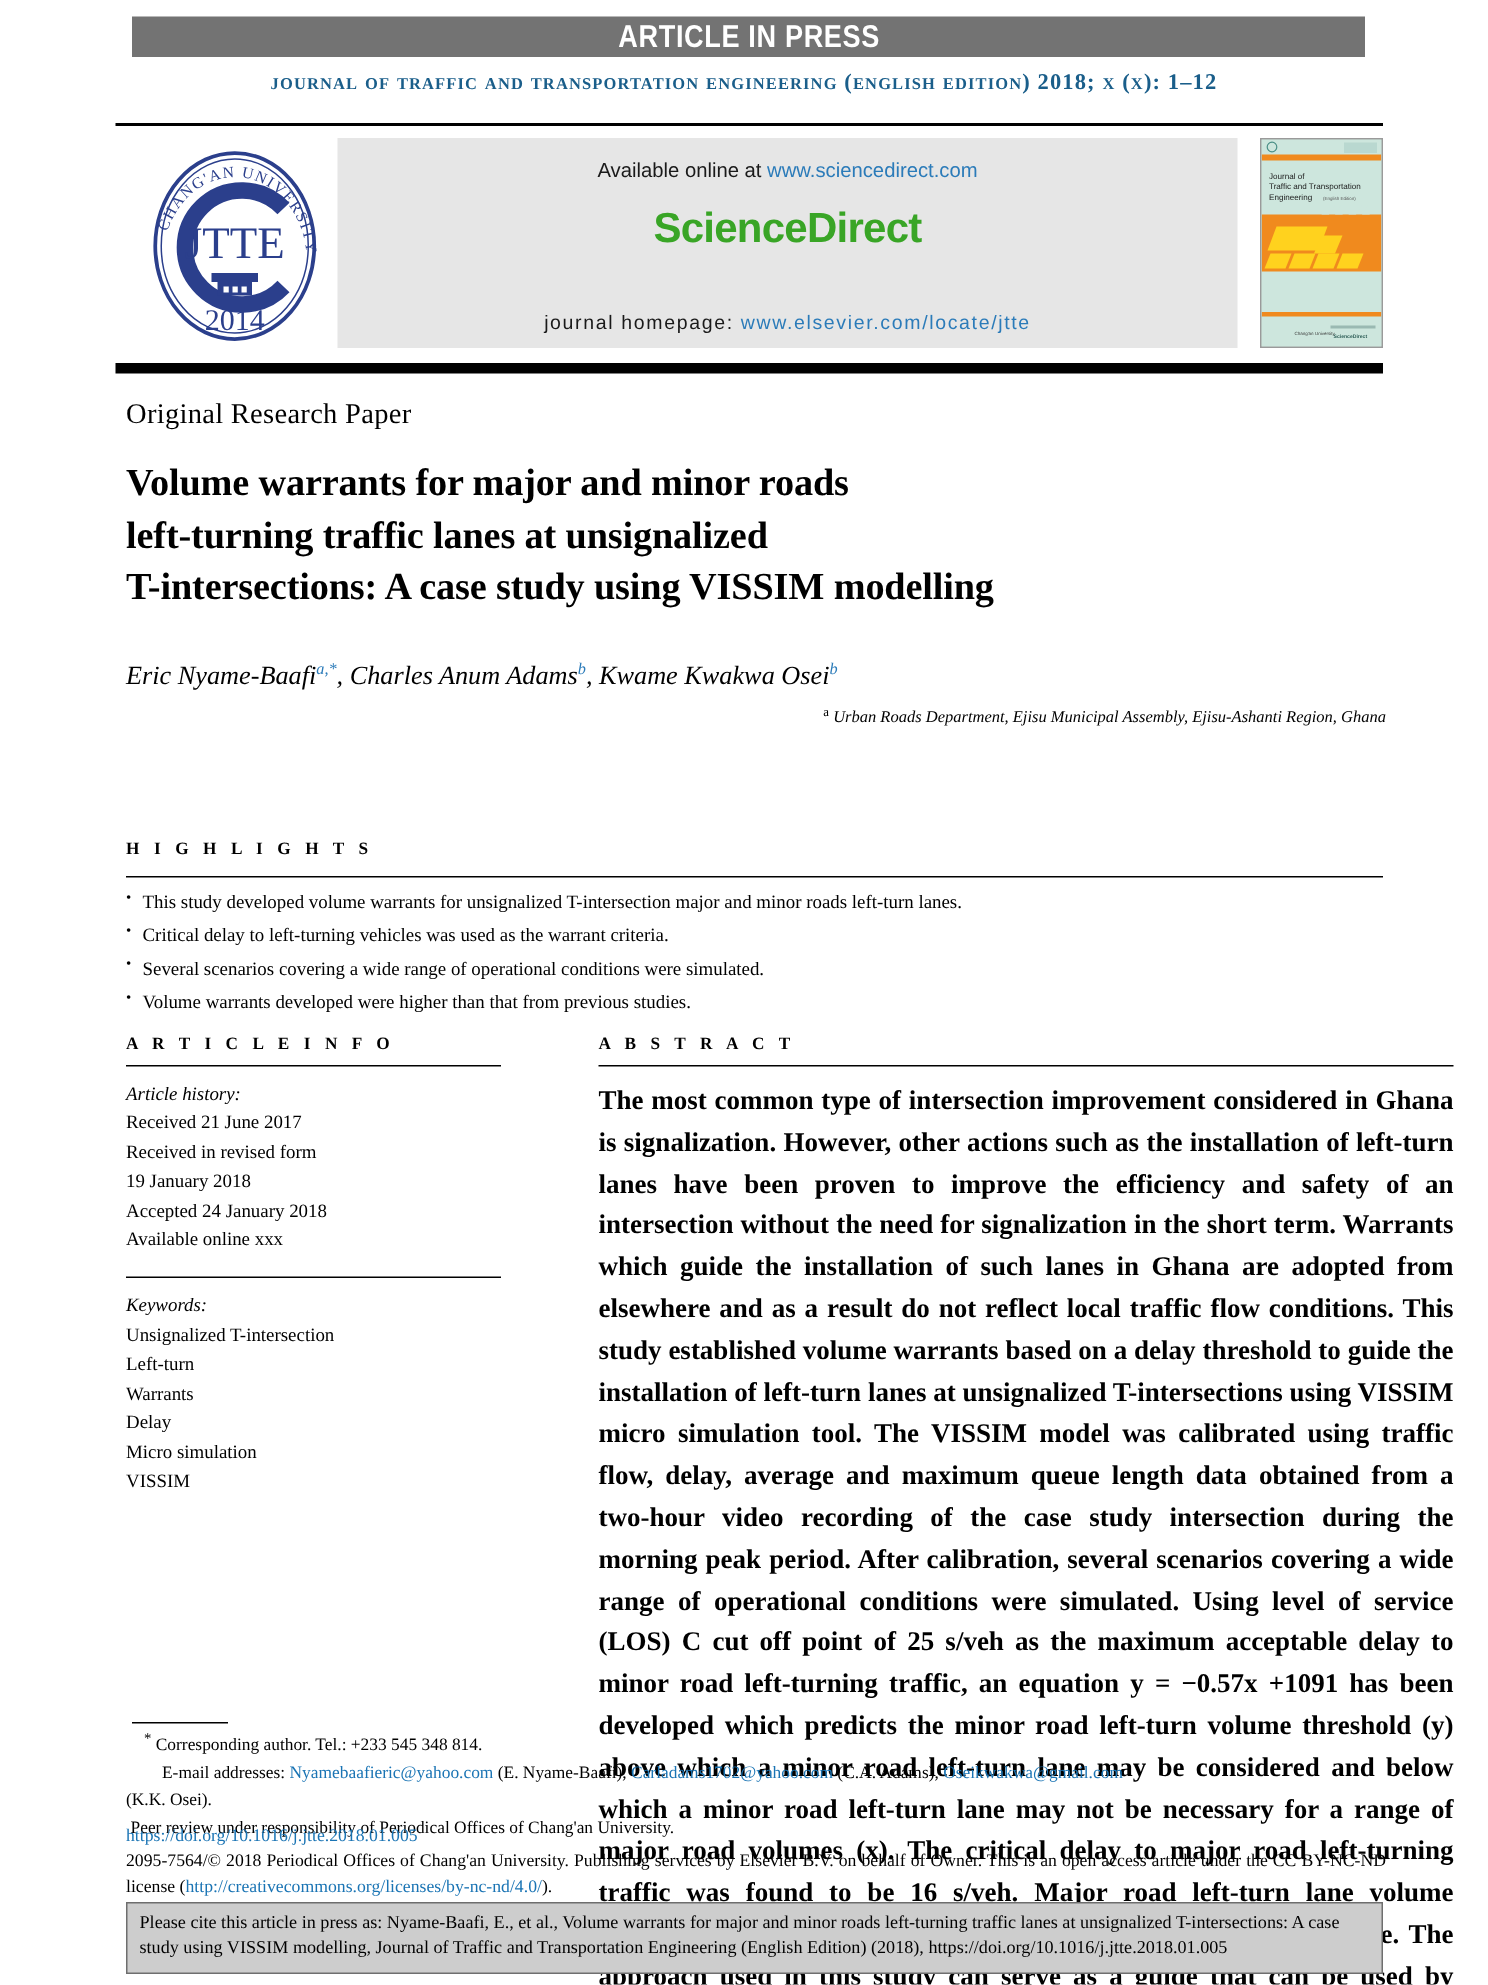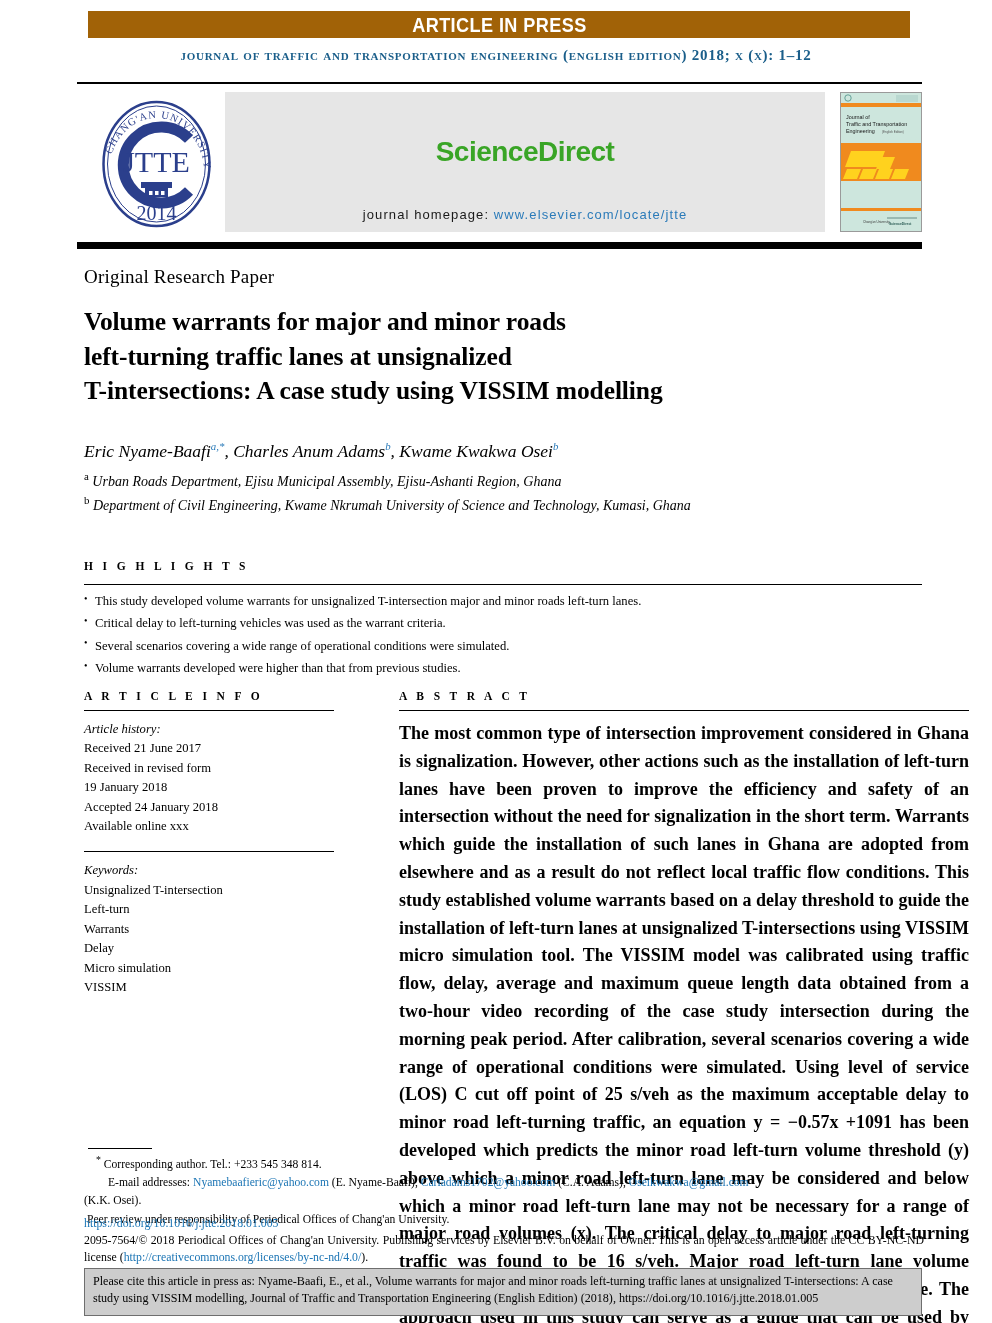--- a/index.html
+++ b/index.html
@@ -16,21 +16,21 @@
     overflow: hidden;
   }
 
   
   .aip-bar {
     position: absolute;
     left: 88px;
     top: 11px;
     width: 822px;
     height: 27px;
-    background: #a16207;
+    background: #737373;
     display: flex;
     align-items: center;
     justify-content: center;
   }
   .aip-bar .aip-text {
     color: #ffffff;
     font-family: "Liberation Sans", sans-serif;
     font-weight: bold;
     font-size: 21px;
     letter-spacing: 0.5px;
@@ -179,23 +179,24 @@
     vertical-align: super;
     color: #2b7bb9;
     font-style: italic;
   }
 
   .affiliations {
     position: absolute;
     left: 84px;
     top: 468px;
     width: 840px;
-    font-size: 14px;
+    font-size: 11px;
     font-style: italic;
     line-height: 1.52;
+    text-align: right;
   }
   .affiliations .aff-mark {
     font-size: 0.78em;
     vertical-align: super;
     font-style: normal;
   }
 
   
   .section-head {
     font-family: "Liberation Serif", serif;
@@ -370,20 +371,23 @@
         <rect x="52" y="88" width="31" height="6" fill="#2b3f8c"></rect>
         <rect x="56" y="94" width="23" height="9" fill="#2b3f8c"></rect>
         <rect x="60" y="97" width="3.5" height="4" fill="#ffffff"></rect>
         <rect x="66" y="97" width="3.5" height="4" fill="#ffffff"></rect>
         <rect x="72" y="97" width="3.5" height="4" fill="#ffffff"></rect>
         <text x="67.5" y="126" text-anchor="middle" font-family="Liberation Serif, serif" font-size="20" fill="#2b3f8c">2014</text>
       </svg>
     </div>
 
     <div class="sd-box">
+      <div class="sd-avail">
+        <span>Available online at </span><a class="sd-link" href="#" style="text-decoration:none">www.sciencedirect.com</a>
+      </div>
       <div class="sd-logo">ScienceDirect</div>
       <div class="sd-home">
         <span>journal homepage: </span><a class="sd-link" href="#" style="text-decoration:none">www.elsevier.com/locate/jtte</a>
       </div>
     </div>
 
     <div class="cover">
       <svg width="80" height="138" viewBox="0 0 80 138">
         <rect x="0" y="0" width="80" height="138" fill="#cde6dd"></rect>
         <rect x="0" y="10" width="80" height="4" fill="#f08a1e"></rect>
@@ -428,24 +432,20 @@
   <span>Eric Nyame-Baafi</span><span class="sup">a,*</span>,
   <span>Charles Anum Adams</span><span class="sup">b</span>,
   <span>Kwame Kwakwa Osei</span><span class="sup">b</span>
 </div>
 
 <div class="affiliations">
   <div>
     <span class="aff-mark">a</span>
     <span>Urban Roads Department, Ejisu Municipal Assembly, Ejisu-Ashanti Region, Ghana</span>
   </div>
-  <div>
-    <span class="aff-mark">b</span>
-    <span>Department of Civil Engineering, Kwame Nkrumah University of Science and Technology, Kumasi, Ghana</span>
-  </div>
 </div>
 
 <div class="section-head highlights-head">H I G H L I G H T S</div>
 <div class="highlights-rule"></div>
 <ul class="highlights-list">
   <li>This study developed volume warrants for unsignalized T-intersection major and minor roads left-turn lanes.</li>
   <li>Critical delay to left-turning vehicles was used as the warrant criteria.</li>
   <li>Several scenarios covering a wide range of operational conditions were simulated.</li>
   <li>Volume warrants developed were higher than that from previous studies.</li>
 </ul>

